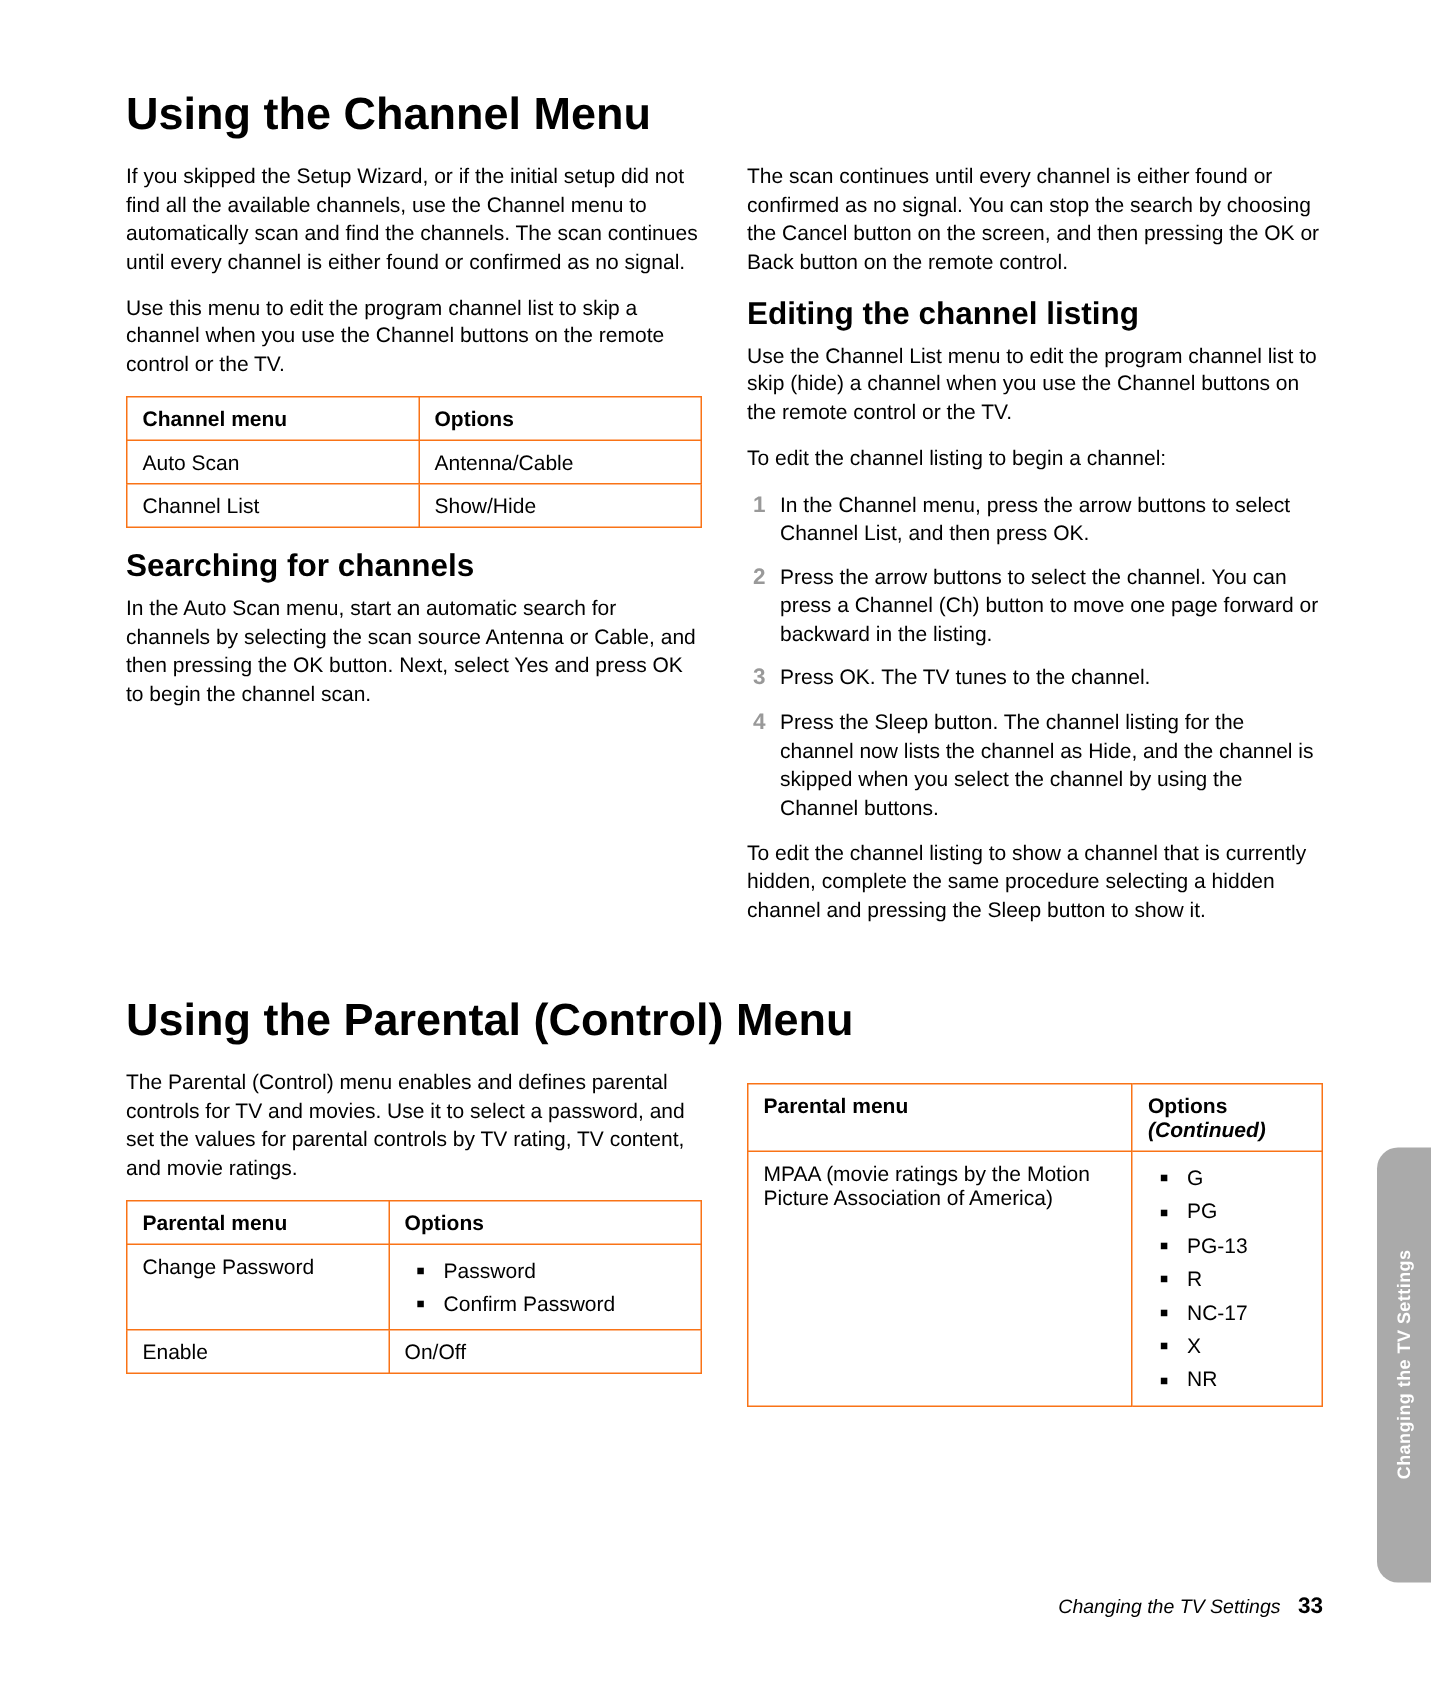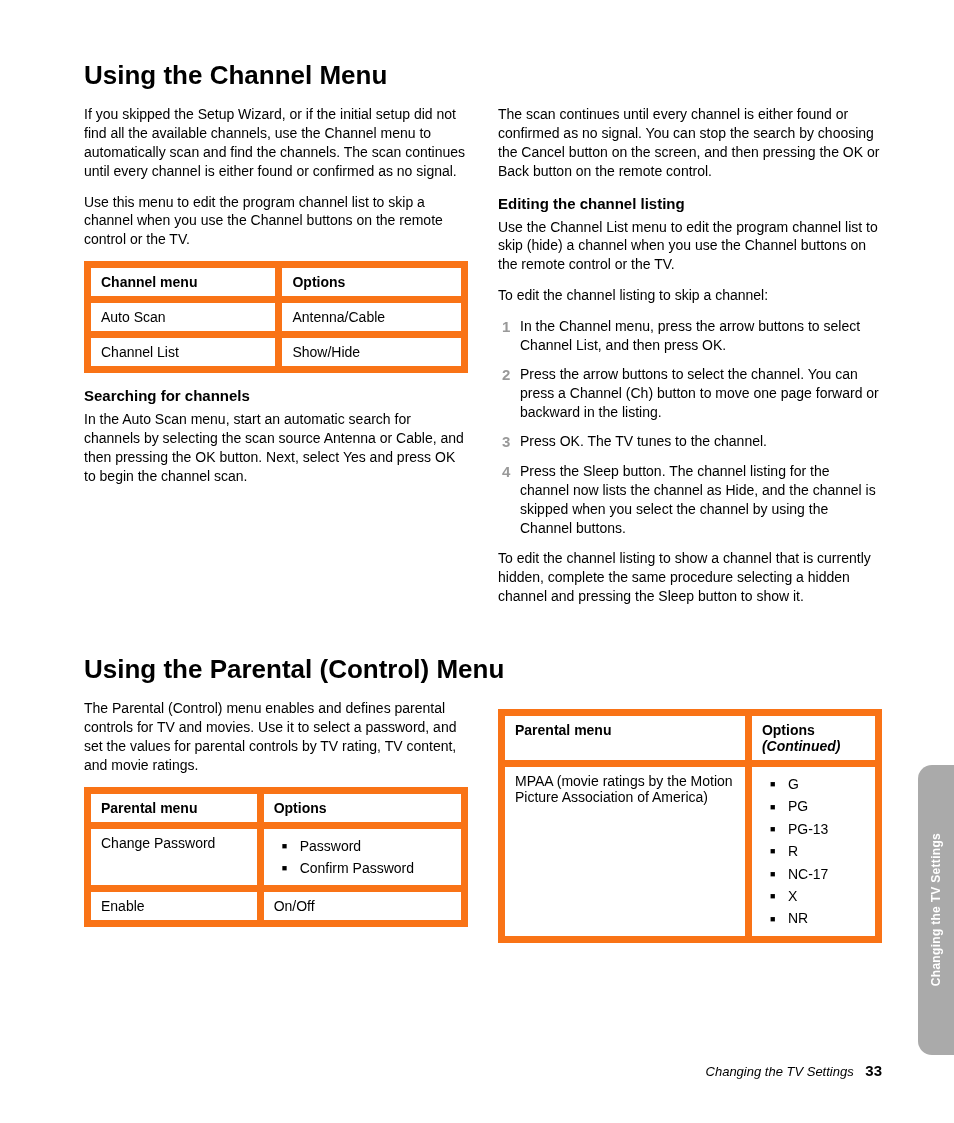--- a/index.html
+++ b/index.html
@@ -1,25 +1,25 @@
 <!DOCTYPE html>
 <html><head>
 <meta charset="utf-8">
 <style>
   * { box-sizing: border-box; margin: 0; padding: 0; }
   html, body { width: 954px; height: 1123px; background: #fff; }
   body { font-family: "Segoe UI", "Helvetica Neue", Arial, sans-serif; color: #000; position: relative; }
   .page { padding: 60px 72px 50px 84px; }
-  h1 { font-size: 26px; font-weight: 700; margin-bottom: 14px; font-family: "Segoe UI", Arial, sans-serif; }
-  h3 { font-size: 15px; font-weight: 700; margin: 14px 0 6px 0; }
+  h1 { font-size: 30px; font-weight: 700; margin-bottom: 14px; font-family: "Segoe UI", Arial, sans-serif; }
+  h3 { font-size: 21px; font-weight: 700; margin: 14px 0 6px 0; }
   p { font-size: 14px; line-height: 1.35; margin-bottom: 12px; }
   .cols { display: flex; gap: 30px; }
   .col { flex: 1; min-width: 0; }
   table { border-collapse: collapse; width: 100%; margin: 10px 0 14px 0; font-size: 14px; }
-  th, td { border: 7px solid #f97316; padding: 6px 10px; text-align: left; vertical-align: top; }
+  th, td { border: 1px solid #f97316; padding: 6px 10px; text-align: left; vertical-align: top; }
   th { font-weight: 700; }
   ol.steps { list-style: none; padding-left: 4px; margin: 8px 0 12px 0; }
   ol.steps li { display: flex; font-size: 14px; line-height: 1.35; margin-bottom: 10px; }
   ol.steps li .num { font-weight: 700; color: #999; width: 18px; flex-shrink: 0; font-size: 15px; }
   ol.steps li .txt { flex: 1; }
   ul.bullets { list-style: none; padding-left: 8px; }
   ul.bullets li { font-size: 14px; line-height: 1.6; }
   ul.bullets li::before { content: "■"; font-size: 9px; display: inline-block; width: 18px; vertical-align: middle; position: relative; top: -1px; }
   b { font-weight: 400; }
   .footer { position: absolute; bottom: 44px; right: 72px; font-size: 13px; text-align: center; }
@@ -59,21 +59,21 @@
       <p>
         <span>In the Auto Scan menu, start an automatic search for channels by selecting the scan source </span><b>Antenna</b><span> or </span><b>Cable</b><span>, and then pressing the OK button. Next, select </span><b>Yes</b><span> and press OK to begin the channel scan.</span>
       </p>
     </div>
     <div class="col">
       <p>
         <span>The scan continues until every channel is either found or confirmed as no signal. You can stop the search by choosing the </span><b>Cancel</b><span> button on the screen, and then pressing the OK or Back button on the remote control.</span>
       </p>
       <h3>Editing the channel listing</h3>
       <p>Use the Channel List menu to edit the program channel list to skip (hide) a channel when you use the Channel buttons on the remote control or the TV.</p>
-      <p>To edit the channel listing to skip a channel:</p>
+      <p>To edit the channel listing to begin a channel:</p>
       <ol class="steps">
         <li>
             <span class="num">1</span>
             <span class="txt"><span>In the Channel menu, press the arrow buttons to select </span><b>Channel List</b><span>, and then press OK.</span></span>
           </li>
         <li>
             <span class="num">2</span>
             <span class="txt">Press the arrow buttons to select the channel. You can press a Channel (Ch) button to move one page forward or backward in the listing.</span>
           </li>
         <li>

